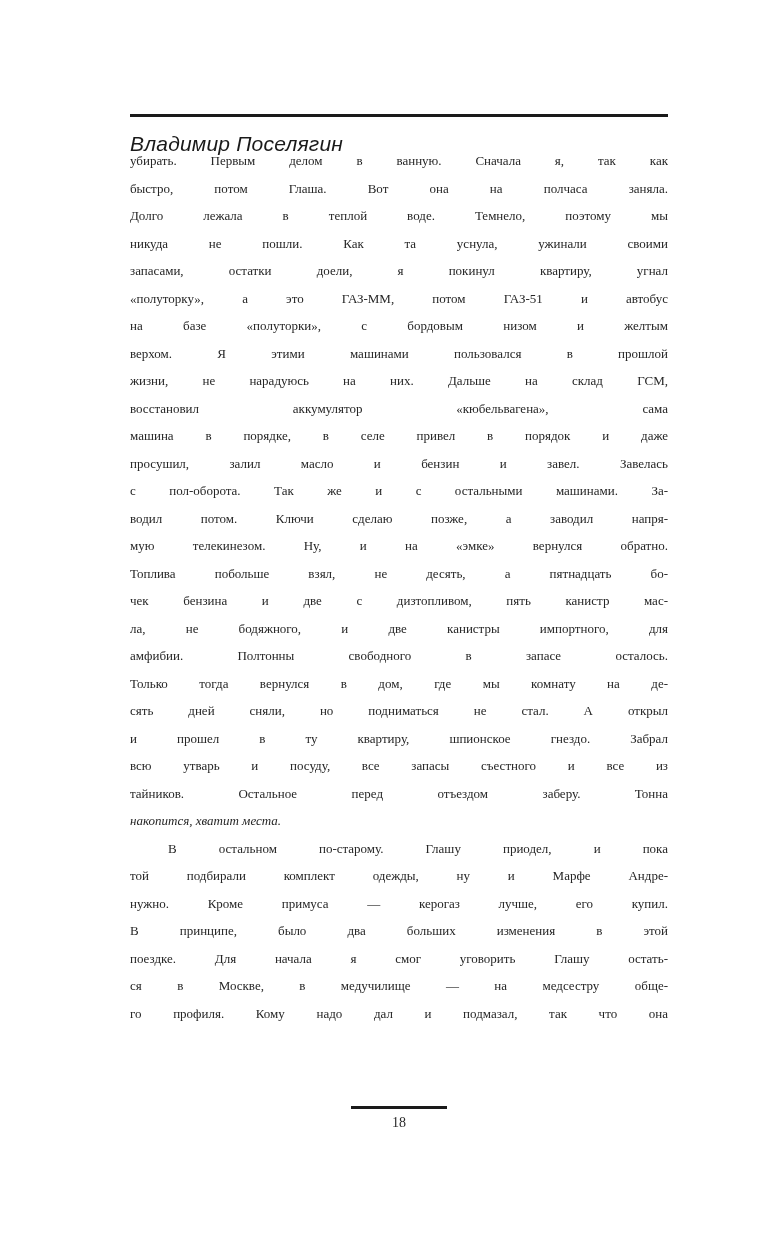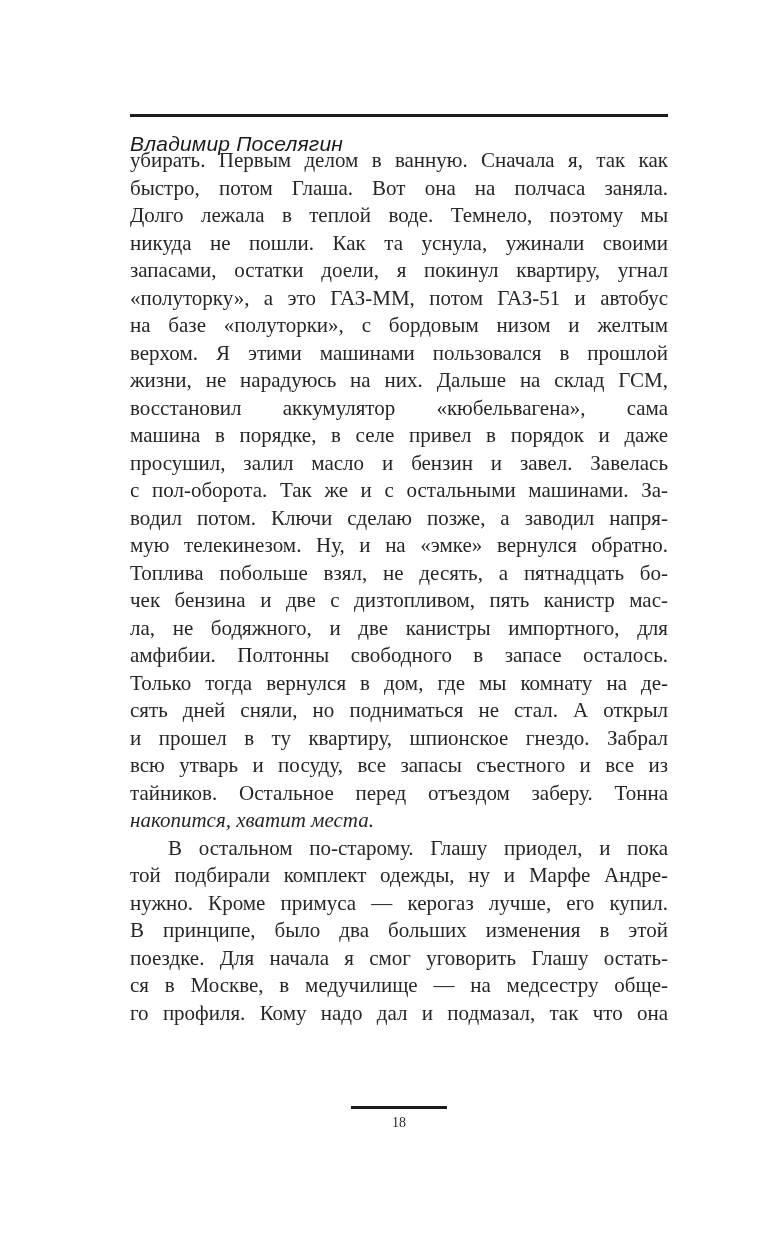--- a/index.html
+++ b/index.html
@@ -36,21 +36,21 @@
     height: 3px;
     background: #1a1a1a;
   }
   .body-text {
     position: absolute;
     left: 130px;
     top: 147px;
     width: 538px;
   }
   .line {
-    font-size: 21px;
+    font-size: 13px;
     line-height: 27.5px;
     height: 27.5px;
     overflow: hidden;
     text-align: justify;
     text-align-last: justify;
     color: #262626;
     white-space: nowrap;
   }
   .line.indent {
     padding-left: 38px;

